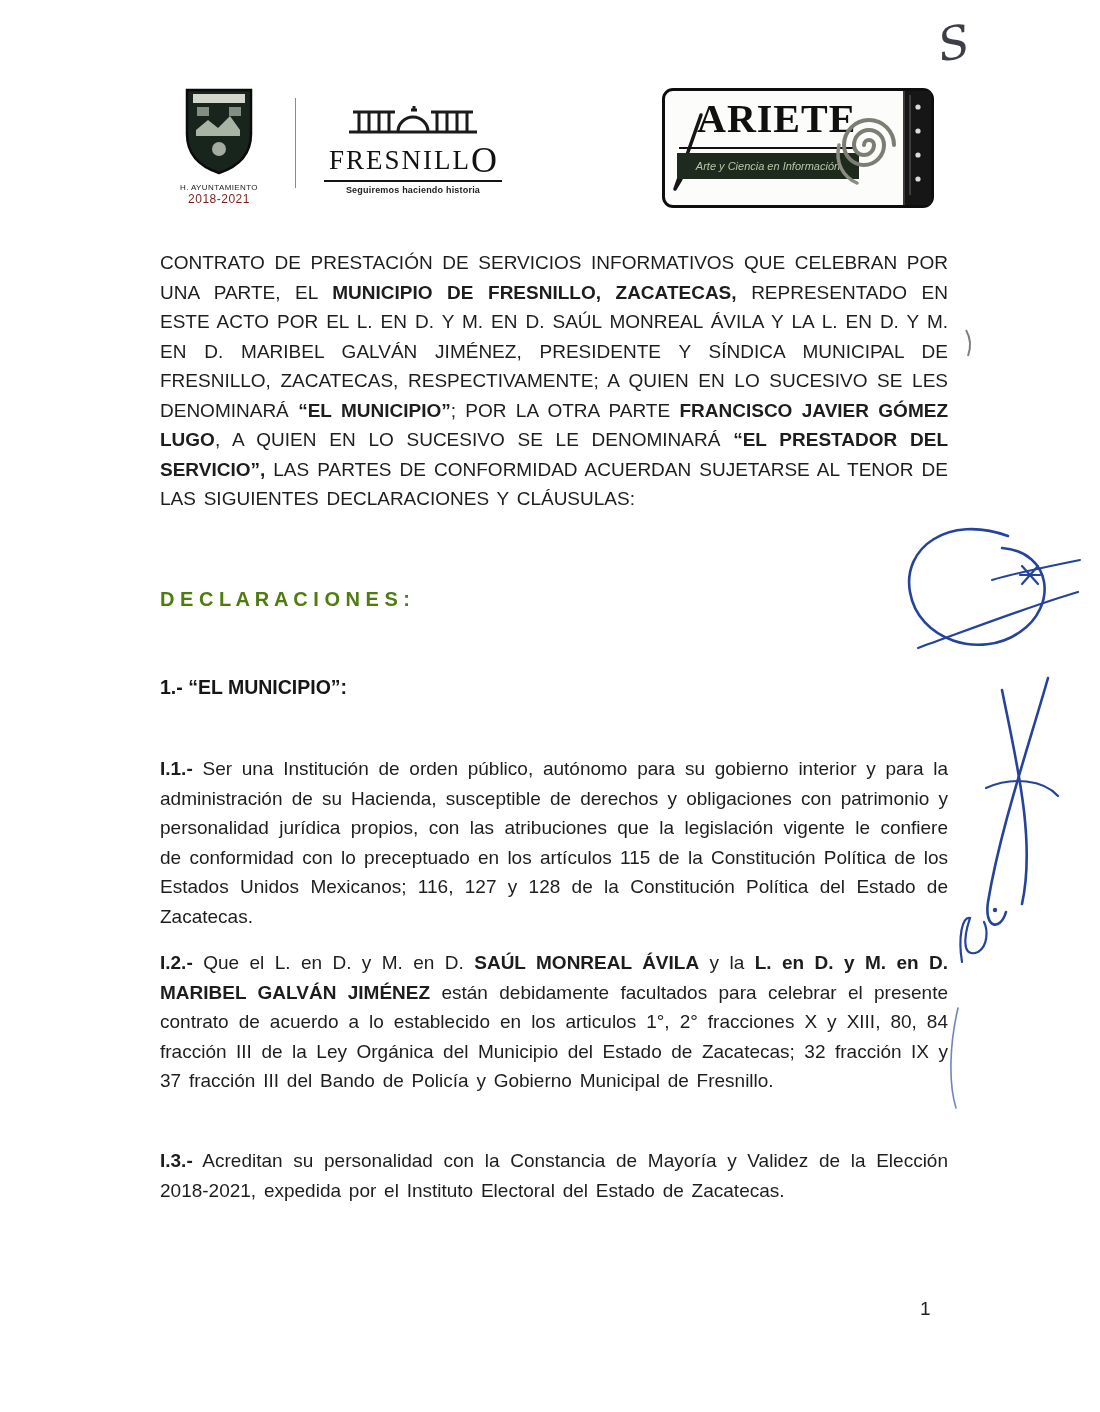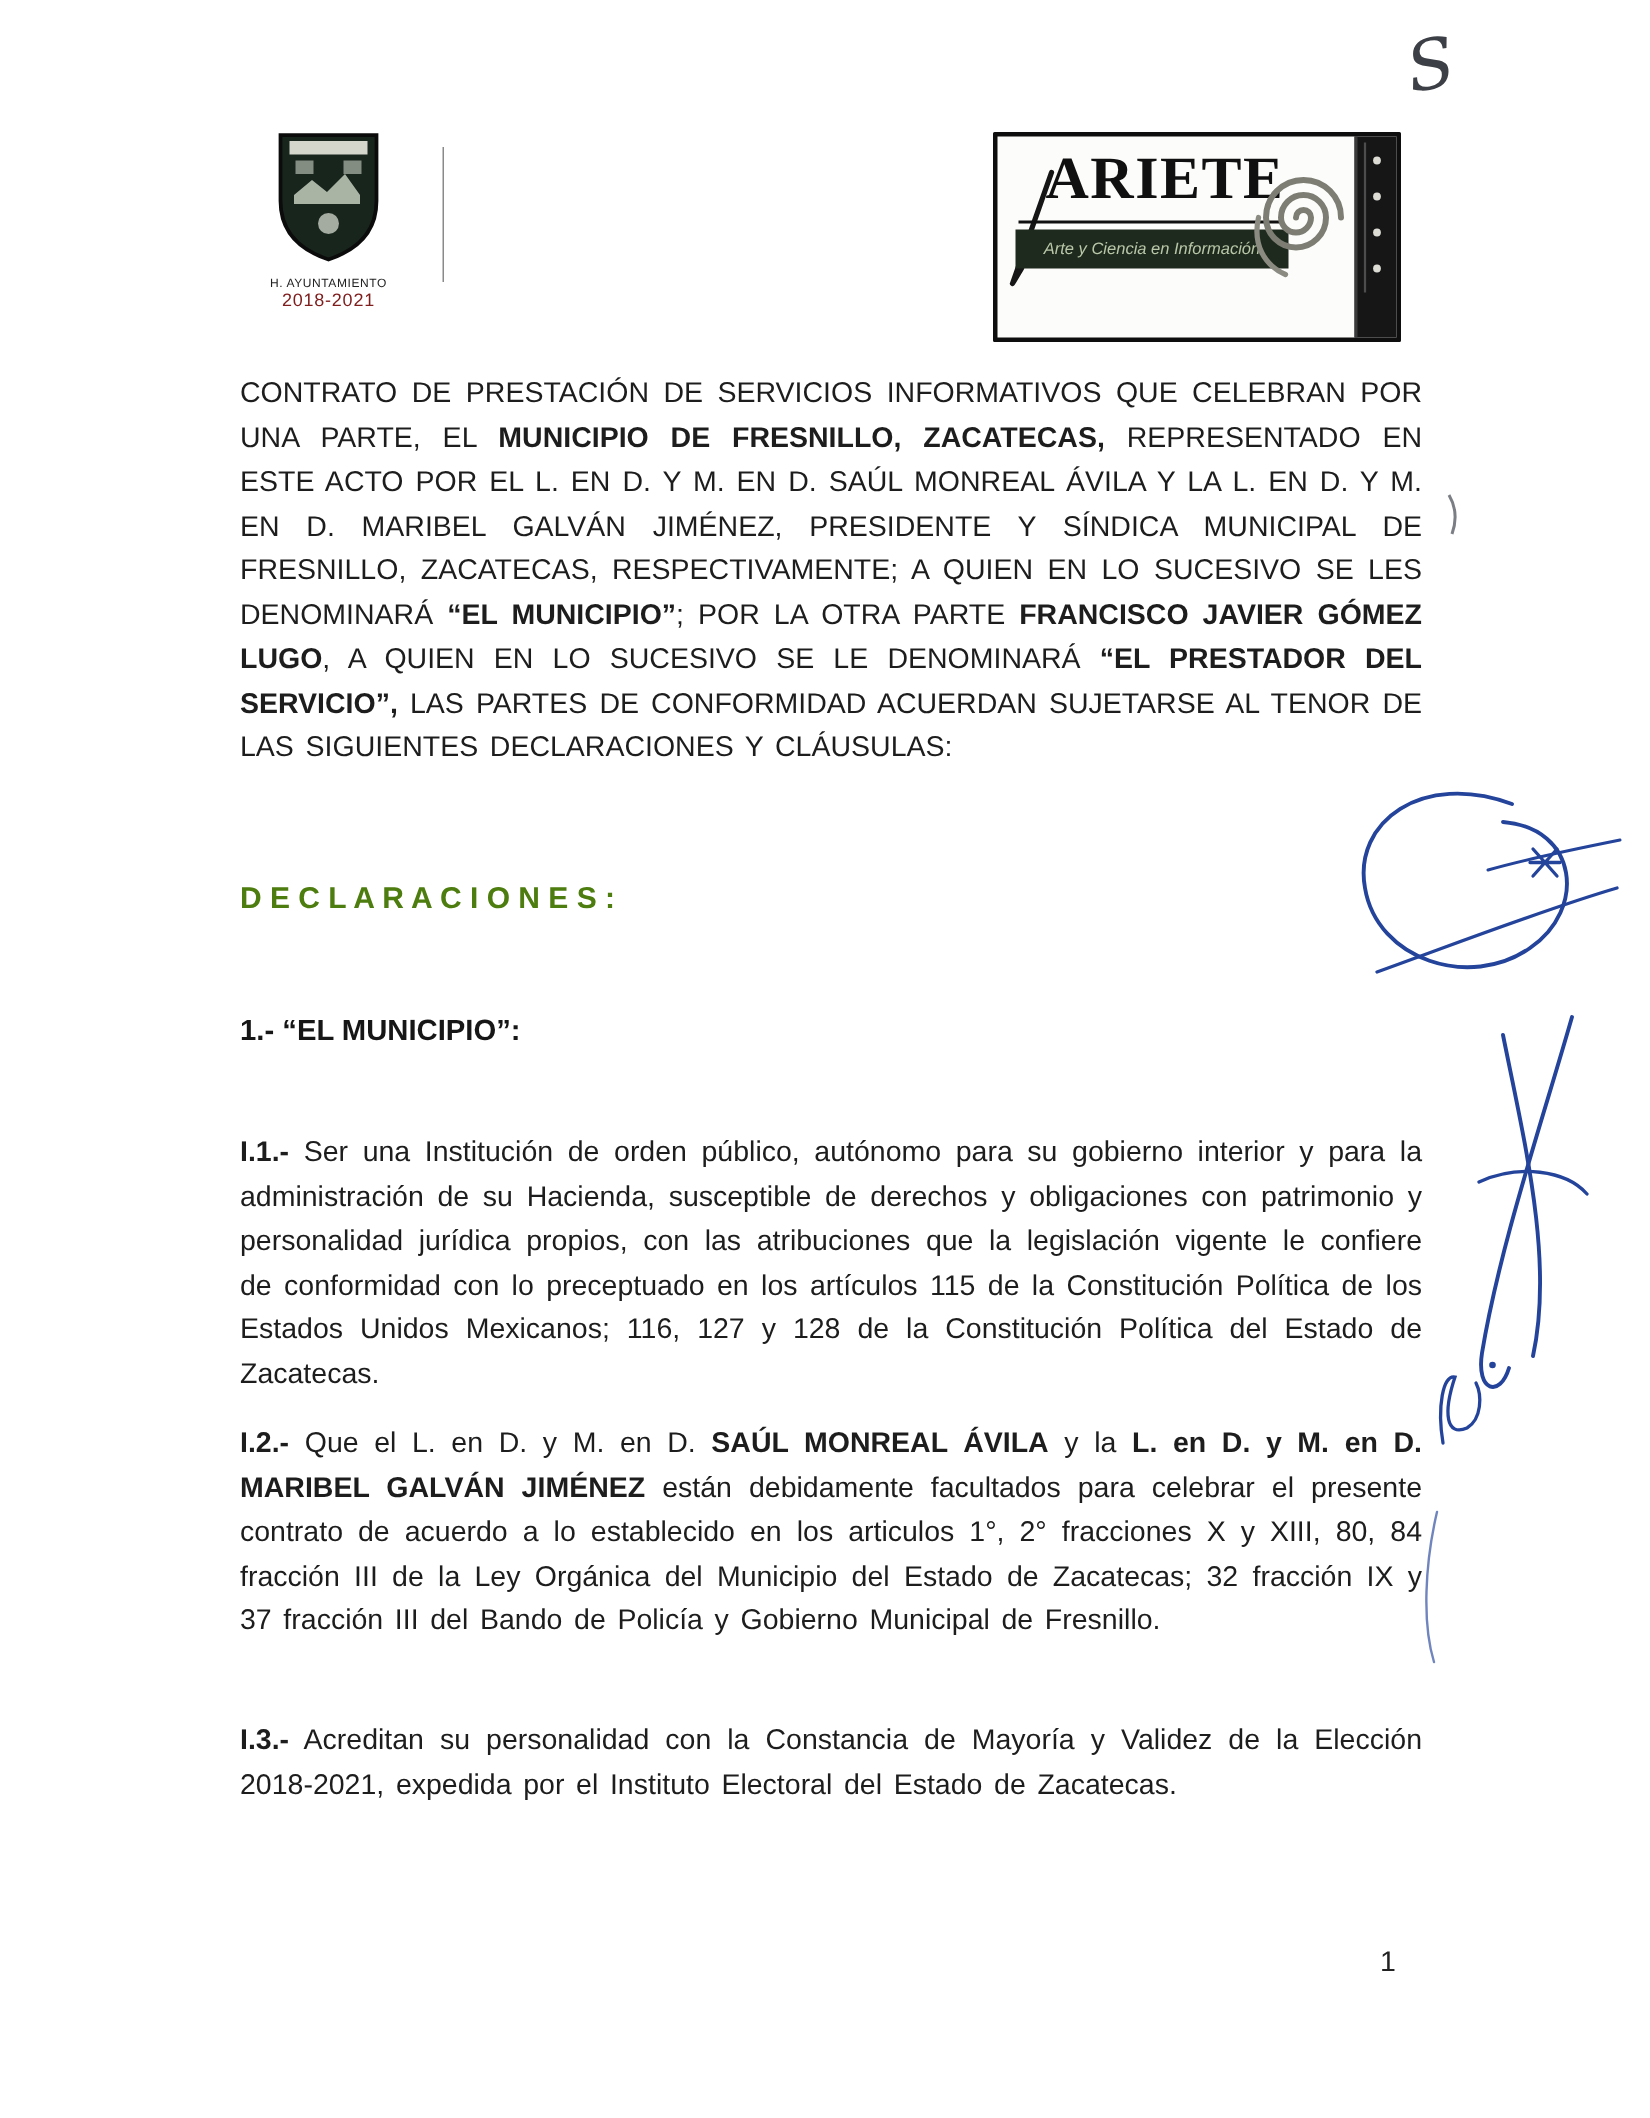--- a/index.html
+++ b/index.html
@@ -16,22 +16,22 @@
   .crest-term{font-size:12px;color:#7f1d1d;letter-spacing:.5px;}
   .hdr-divider{position:absolute;left:295px;top:98px;width:1px;height:90px;background:#8a8a8a;}
 
   .fresnillo{position:absolute;left:318px;top:98px;width:190px;text-align:center;}
   .fres-word{font-family:"Liberation Serif", serif;color:#121212;line-height:1;margin-top:2px;}
   .fres-main{font-size:27px;letter-spacing:2px;}
   .fres-o{font-size:36px;vertical-align:-3px;}
   .fres-rule{height:2px;background:#141414;margin:2px 6px 3px 6px;}
   .fres-tag{font-size:9px;font-weight:700;color:#222;letter-spacing:.2px;}
 
-  .ariete{position:absolute;left:662px;top:88px;width:272px;height:140px;
-    border:3px solid #0e0e0e;border-radius:1px;background:#fcfcfa;box-sizing:border-box;padding-left:10px;}
+  .ariete{position:absolute;left:662px;top:88px;width:272px;height:120px;
+    border:3px solid #0e0e0e;border-radius:11px;background:#fcfcfa;box-sizing:border-box;padding-left:10px;}
   .ariete-name{position:absolute;left:32px;top:4px;font-family:"Liberation Serif", serif;
     font-size:40px;letter-spacing:1px;color:#101010;font-weight:600;}
   .ariete-rule{position:absolute;left:14px;top:56px;width:176px;height:2px;background:#101010;}
   .ariete-tagbar{position:absolute;left:12px;top:62px;width:182px;height:26px;background:#1e2a1d;
     display:flex;align-items:center;justify-content:center;}
   .ariete-tag{font-family:Liberation Sans, sans-serif;font-style:italic;font-size:11px;color:#b9c6a8;}
   .ariete-band{position:absolute;right:0;top:0;bottom:0;width:26px;background:#161616;
     border-left:2px solid #3a3a3a;}
   .ariete-spiral{position:absolute;right:30px;top:12px;}
 
@@ -62,20 +62,35 @@
       <rect x="49" y="21" width="12" height="9" fill="#dfe3d5" opacity="0.55"></rect>
       <path d="M16,44 l12,-10 l10,8 l12,-12 l10,14 v6 h-44 z" fill="#cfd8c8" opacity="0.8"></path>
       <circle cx="39" cy="63" r="7" fill="#e0e4d8" opacity="0.7"></circle>
     </svg>
     <div class="crest-org">H. AYUNTAMIENTO</div>
     <div class="crest-term">2018-2021</div>
   </div>
 
   <div class="hdr-divider"></div>
 
+  <div class="fresnillo">
+    <svg width="136" height="38" viewBox="0 0 136 38">
+      <g stroke="#1b1b1b" stroke-width="3" fill="none">
+        <path d="M4,34 h128"></path>
+        <path d="M8,14 h42 M86,14 h42"></path>
+        <path d="M14,14 v20 M24,14 v20 M34,14 v20 M44,14 v20"></path>
+        <path d="M92,14 v20 M102,14 v20 M112,14 v20 M122,14 v20"></path>
+        <path d="M53,34 a15,15 0 0 1 30,0"></path>
+        <path d="M66,12 h6 M69,8 v4"></path>
+      </g>
+    </svg>
+    <div class="fres-word"><span class="fres-main">FRESNILL</span><span class="fres-o">O</span></div>
+    <div class="fres-rule"></div>
+    <div class="fres-tag">Seguiremos haciendo historia</div>
+  </div>
 
   <div class="ariete">
     <svg class="ariete-pen" width="60" height="100" viewBox="0 0 60 100" style="position:absolute;left:2px;top:6px;">
       <path d="M8,92 L34,18 M8,92 l6,-10" stroke="#161616" stroke-width="3.5" fill="none" stroke-linecap="round"></path>
     </svg>
     <div class="ariete-name">ARIETE</div>
     <div class="ariete-rule"></div>
     <div class="ariete-tagbar">
       <span class="ariete-tag">Arte y Ciencia en Información</span>
     </div>

